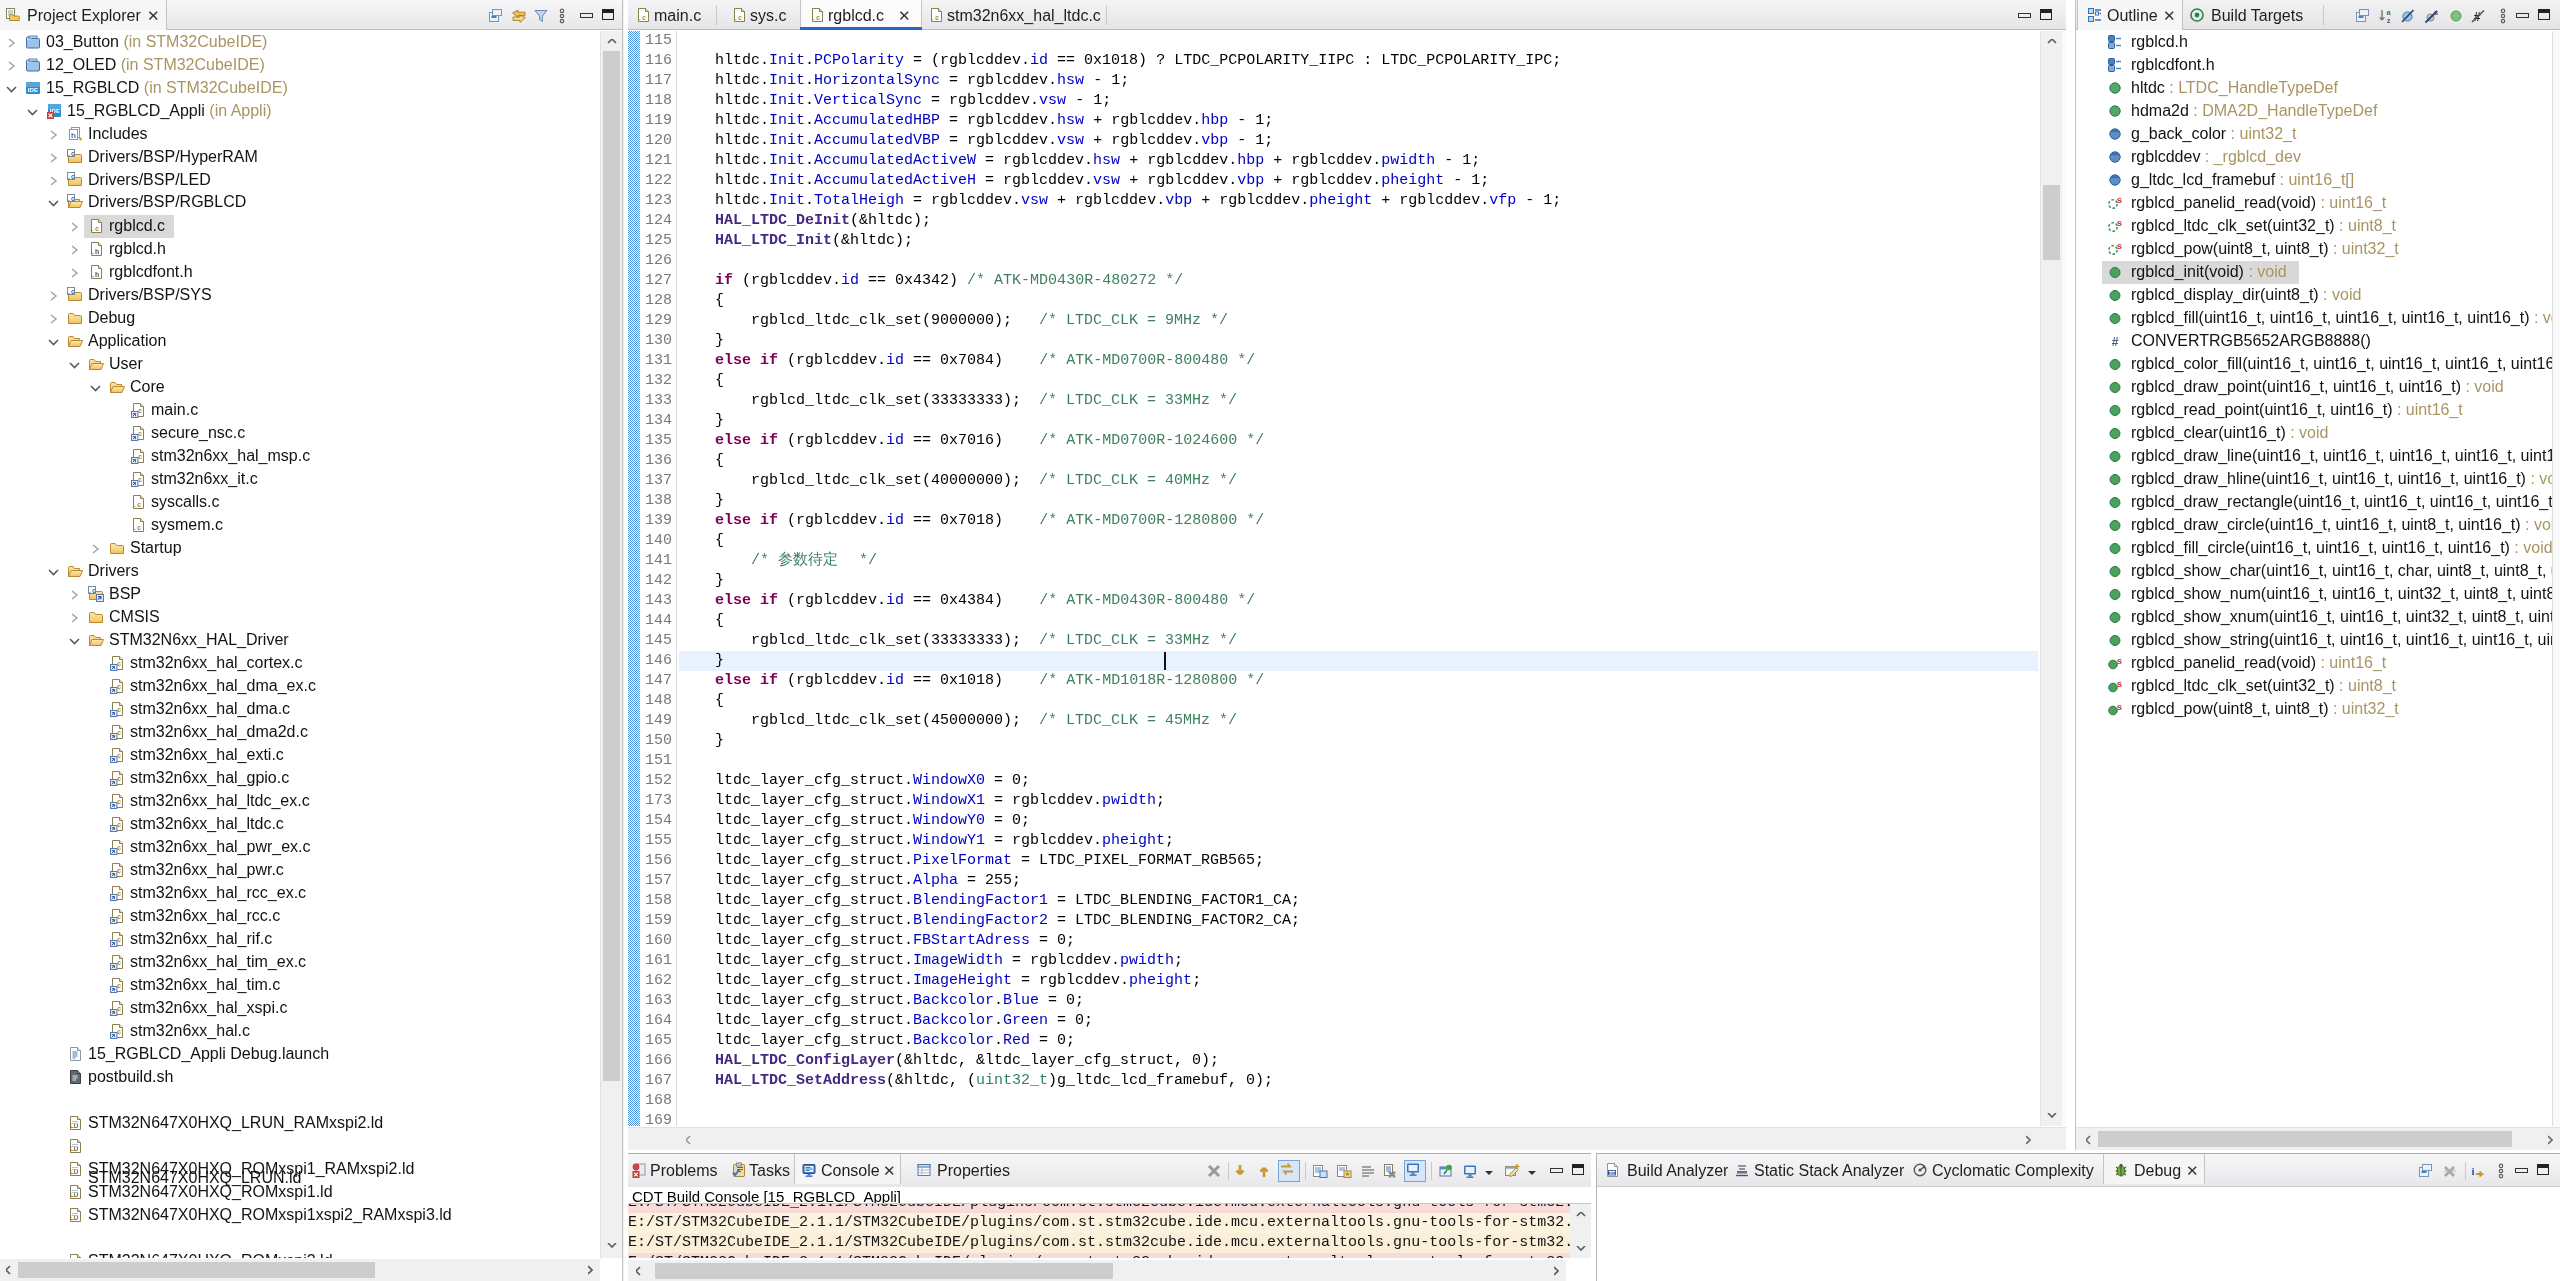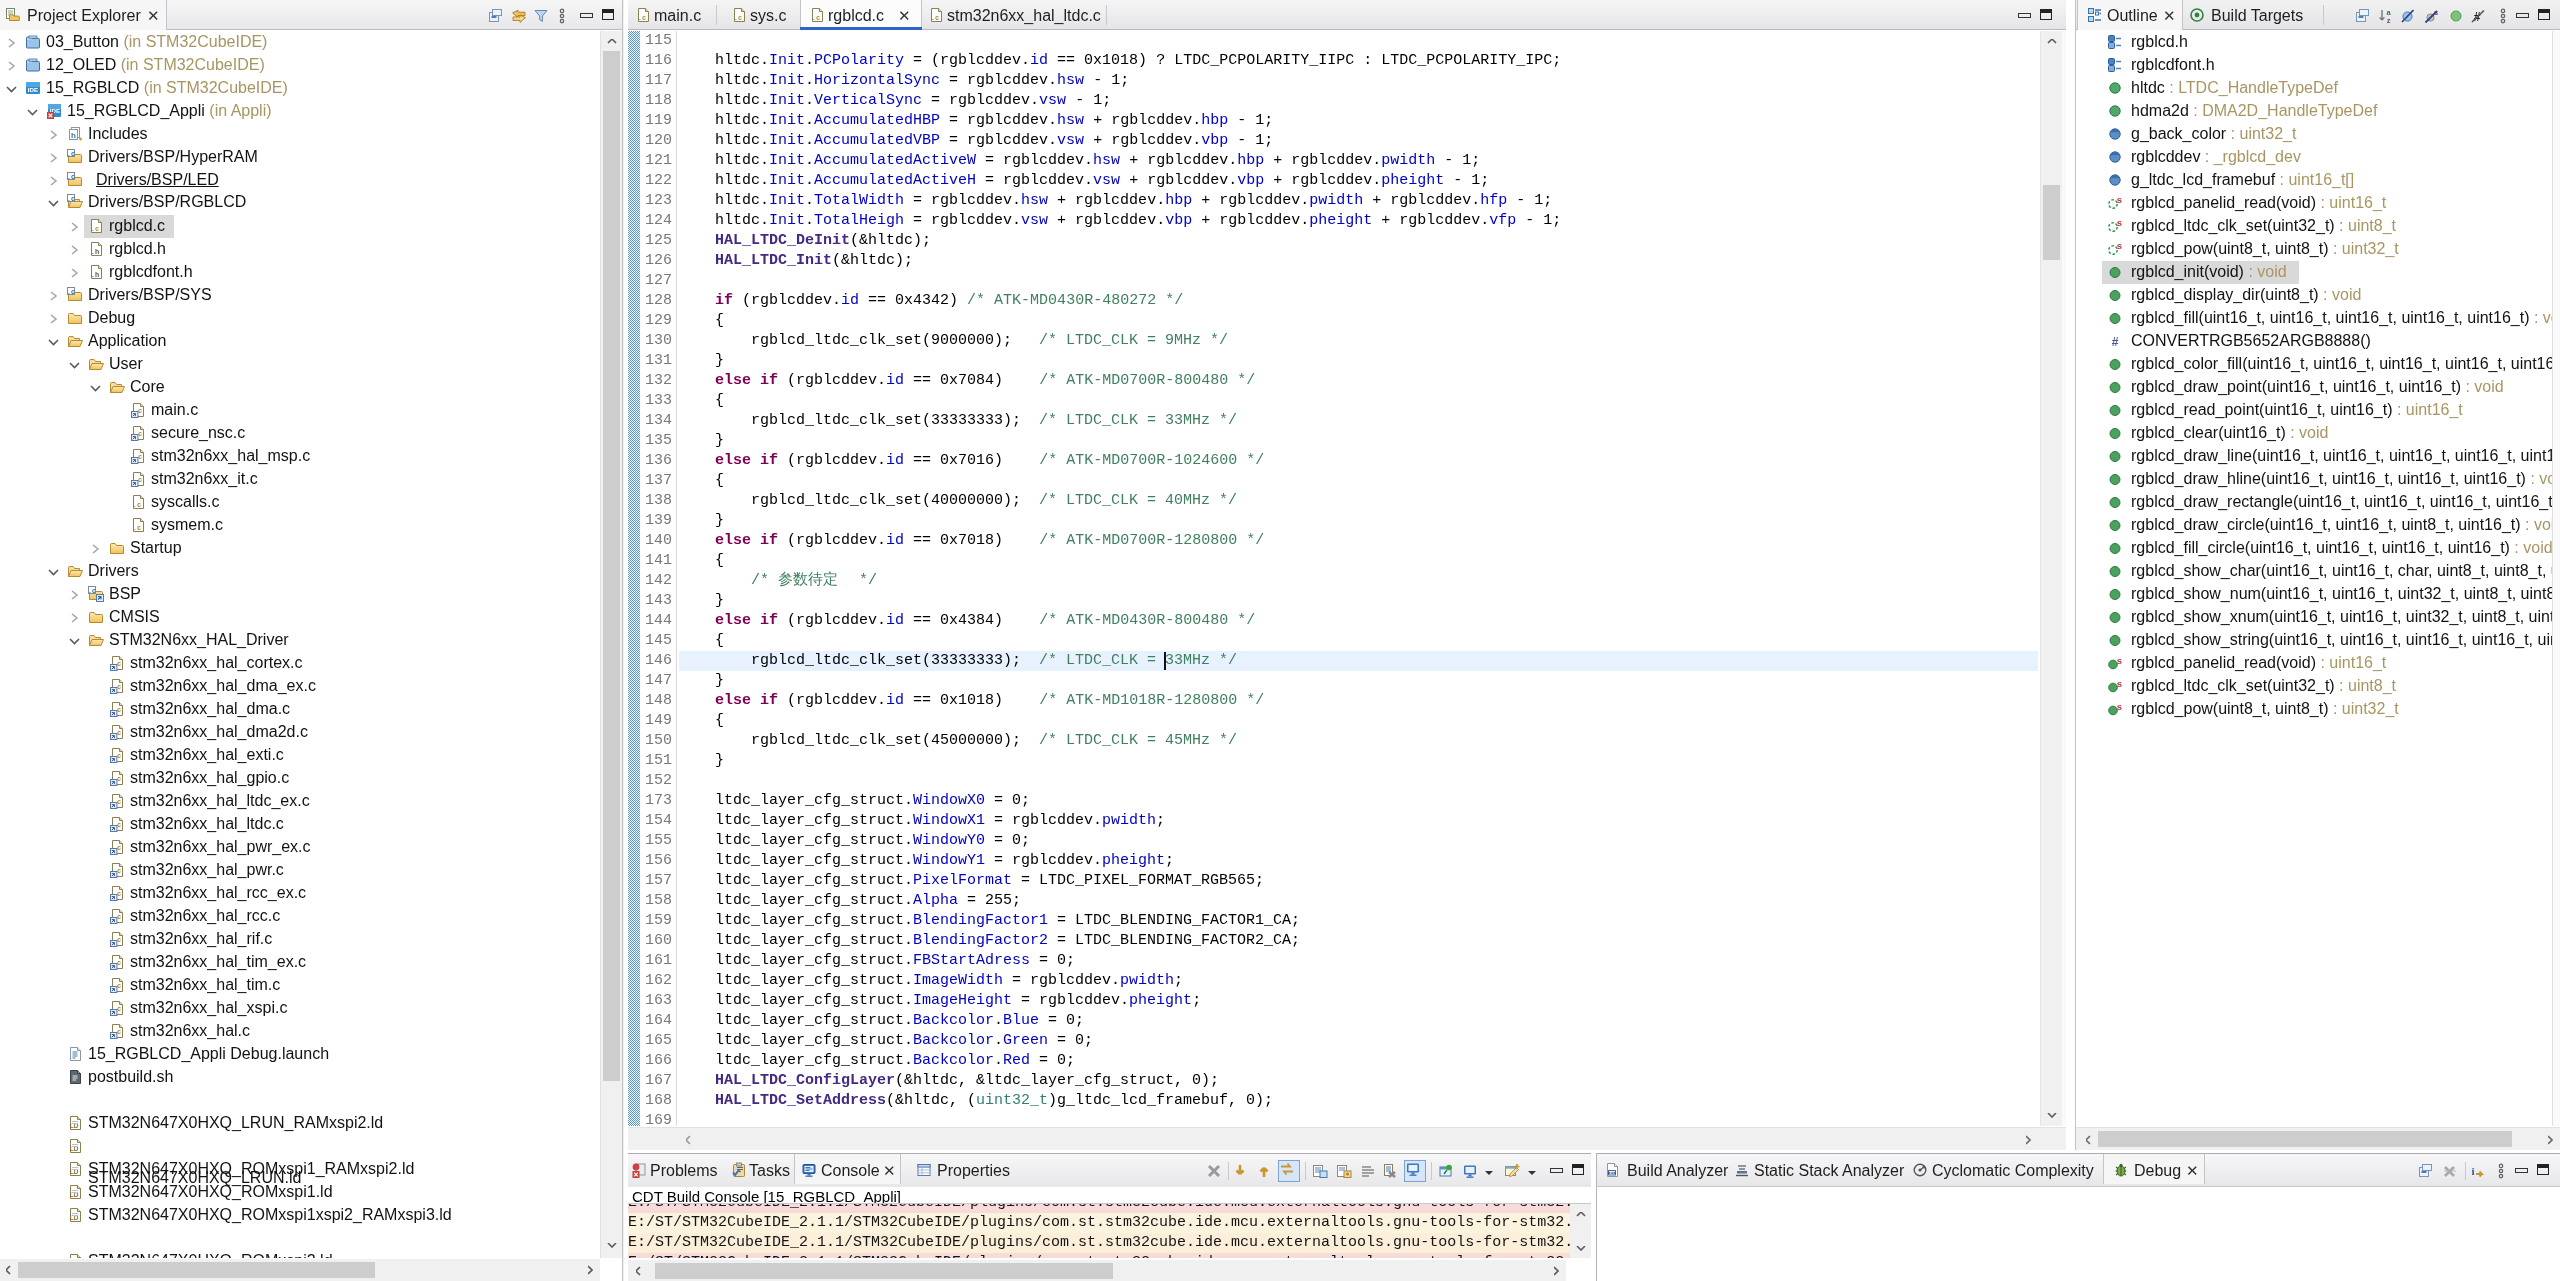--- a/index.html
+++ b/index.html
@@ -147,21 +147,21 @@
             <defs>
               <linearGradient id="gf" x1="0" y1="0" x2="0" y2="1">
                 <stop offset="0" stop-color="#FCE9B0"></stop>
                 <stop offset="1" stop-color="#EFC35E"></stop>
               </linearGradient>
             </defs>
             <path d="M1.5 13.5 V4.5 a1 1 0 0 1 1-1 h3.6 l1.4 2 h6 a1 1 0 0 1 1 1 v7 z" fill="url(#gf)" stroke="#B8892F"></path>
             <rect x="0.5" y="0.5" width="7" height="7" fill="#fff" stroke="#7A8A9A"></rect>
             <text x="4" y="6.8" font-family="Liberation Mono" font-size="6.5" font-weight="bold" fill="#2F6FB0" text-anchor="middle">.c</text>
           </svg></div>
-        <span class="tlb" style="left:96px;text-decoration:underline;">Drivers/BSP/LED<span class="dec"></span></span>
+        <span class="tlb" style="left:88px;">Drivers/BSP/LED<span class="dec"></span></span>
       </div>
 <div class="trow" style="top:160px">
         <svg style="position:absolute;left:48px;top:9px" width="11" height="7">
           <polyline points="1,1 5.5,5.5 10,1" fill="none" stroke="#5A5A5A" stroke-width="1.6"></polyline>
         </svg>
         <div class="tic" style="left:67px"><svg width="16" height="16" viewBox="0 0 16 16">
             <defs>
               <linearGradient id="gf" x1="0" y1="0" x2="0" y2="1">
                 <stop offset="0" stop-color="#FCE9B0"></stop>
                 <stop offset="1" stop-color="#EFC35E"></stop>
@@ -789,21 +789,20 @@
 <div style="position:absolute;left:1px;top:620px;width:1360px;height:20px;background:#E8F2FE"></div>
 <div class="mono" style="position:absolute;left:1px;top:0;font-size:15px;color:#000">
         <div class="cl">&nbsp;</div>
 <div class="cl">    hltdc.<span class="fl">Init</span>.<span class="fl">PCPolarity</span> = (rgblcddev.<span class="fl">id</span> == 0x1018) ? LTDC_PCPOLARITY_IIPC : LTDC_PCPOLARITY_IPC;</div>
 <div class="cl">    hltdc.<span class="fl">Init</span>.<span class="fl">HorizontalSync</span> = rgblcddev.<span class="fl">hsw</span> - 1;</div>
 <div class="cl">    hltdc.<span class="fl">Init</span>.<span class="fl">VerticalSync</span> = rgblcddev.<span class="fl">vsw</span> - 1;</div>
 <div class="cl">    hltdc.<span class="fl">Init</span>.<span class="fl">AccumulatedHBP</span> = rgblcddev.<span class="fl">hsw</span> + rgblcddev.<span class="fl">hbp</span> - 1;</div>
 <div class="cl">    hltdc.<span class="fl">Init</span>.<span class="fl">AccumulatedVBP</span> = rgblcddev.<span class="fl">vsw</span> + rgblcddev.<span class="fl">vbp</span> - 1;</div>
 <div class="cl">    hltdc.<span class="fl">Init</span>.<span class="fl">AccumulatedActiveW</span> = rgblcddev.<span class="fl">hsw</span> + rgblcddev.<span class="fl">hbp</span> + rgblcddev.<span class="fl">pwidth</span> - 1;</div>
 <div class="cl">    hltdc.<span class="fl">Init</span>.<span class="fl">AccumulatedActiveH</span> = rgblcddev.<span class="fl">vsw</span> + rgblcddev.<span class="fl">vbp</span> + rgblcddev.<span class="fl">pheight</span> - 1;</div>
-<div class="cl">    hltdc.<span class="fl">Init</span>.<span class="fl">TotalWidth</span> = rgblcddev.<span class="fl">hsw</span> + rgblcddev.<span class="fl">hbp</span> + rgblcddev.<span class="fl">pwidth</span> + rgblcddev.<span class="fl">hfp</span> - 1;</div>
 <div class="cl">    hltdc.<span class="fl">Init</span>.<span class="fl">TotalHeigh</span> = rgblcddev.<span class="fl">vsw</span> + rgblcddev.<span class="fl">vbp</span> + rgblcddev.<span class="fl">pheight</span> + rgblcddev.<span class="fl">vfp</span> - 1;</div>
 <div class="cl">    <b class="fn">HAL_LTDC_DeInit</b>(&amp;hltdc);</div>
 <div class="cl">    <b class="fn">HAL_LTDC_Init</b>(&amp;hltdc);</div>
 <div class="cl">&nbsp;</div>
 <div class="cl">    <b class="kw">if</b> (rgblcddev.<span class="fl">id</span> == 0x4342) <span class="cm">/* ATK-MD0430R-480272 */</span></div>
 <div class="cl">    {</div>
 <div class="cl">        rgblcd_ltdc_clk_set(9000000);   <span class="cm">/* LTDC_CLK = 9MHz */</span></div>
 <div class="cl">    }</div>
 <div class="cl">    <b class="kw">else</b> <b class="kw">if</b> (rgblcddev.<span class="fl">id</span> == 0x7084)    <span class="cm">/* ATK-MD0700R-800480 */</span></div>
 <div class="cl">    {</div>

